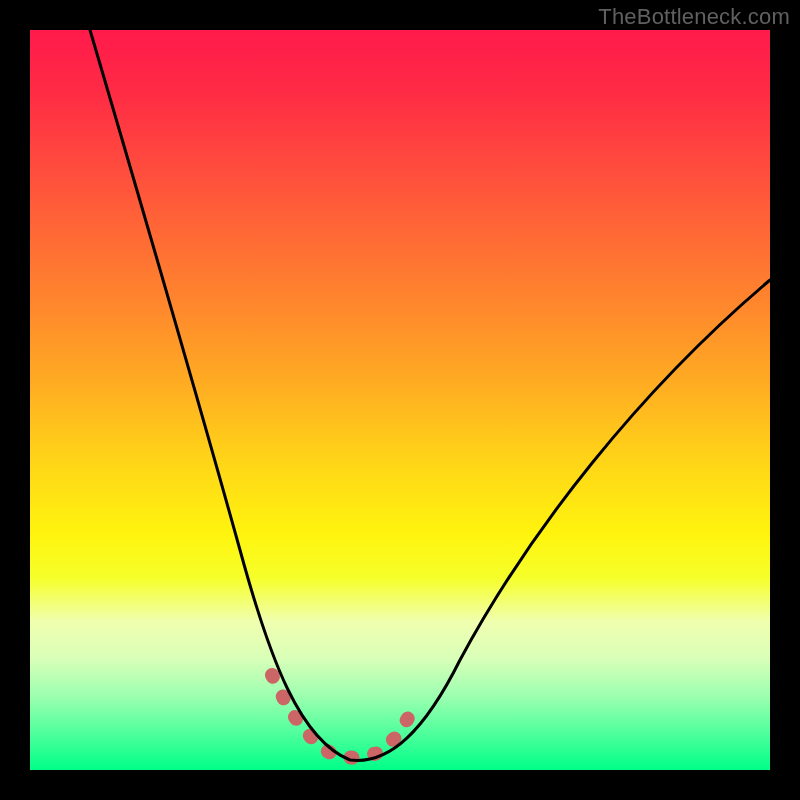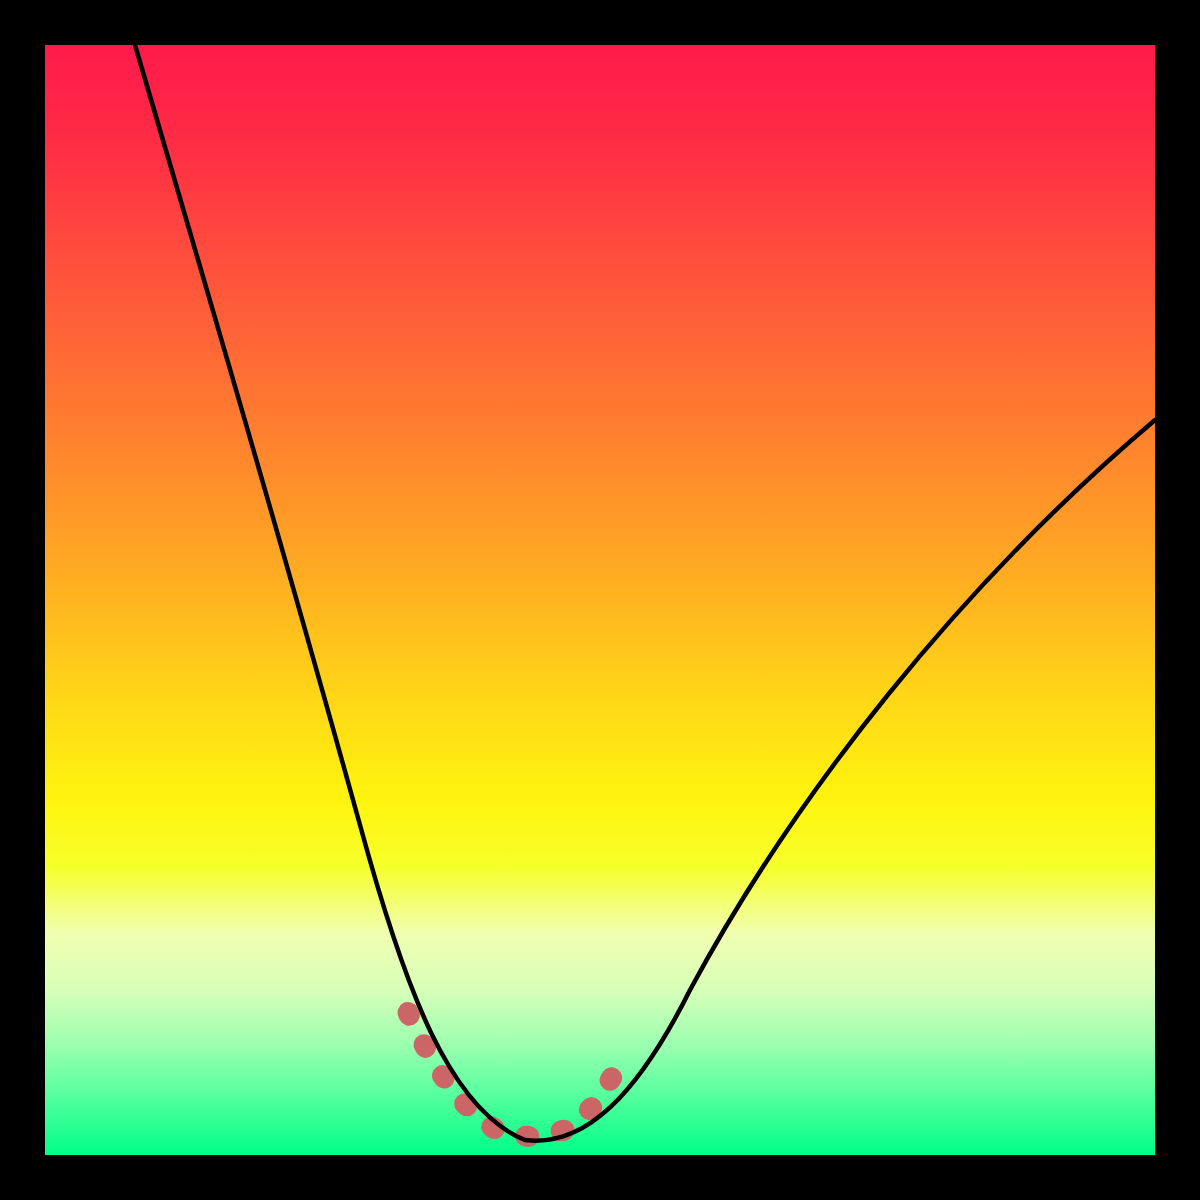--- a/index.html
+++ b/index.html
@@ -96,14 +96,15 @@
 
       <path class="main-path" d="M 60 0
                C 110 170, 160 340, 210 520
                C 240 630, 270 710, 320 730
                C 360 735, 395 700, 430 630
                C 500 500, 610 360, 740 250"></path>
     </svg>
 
   </div>
 
+  <div class="watermark">TheBottleneck.com</div>
 
 </div>
 
 </body></html>

